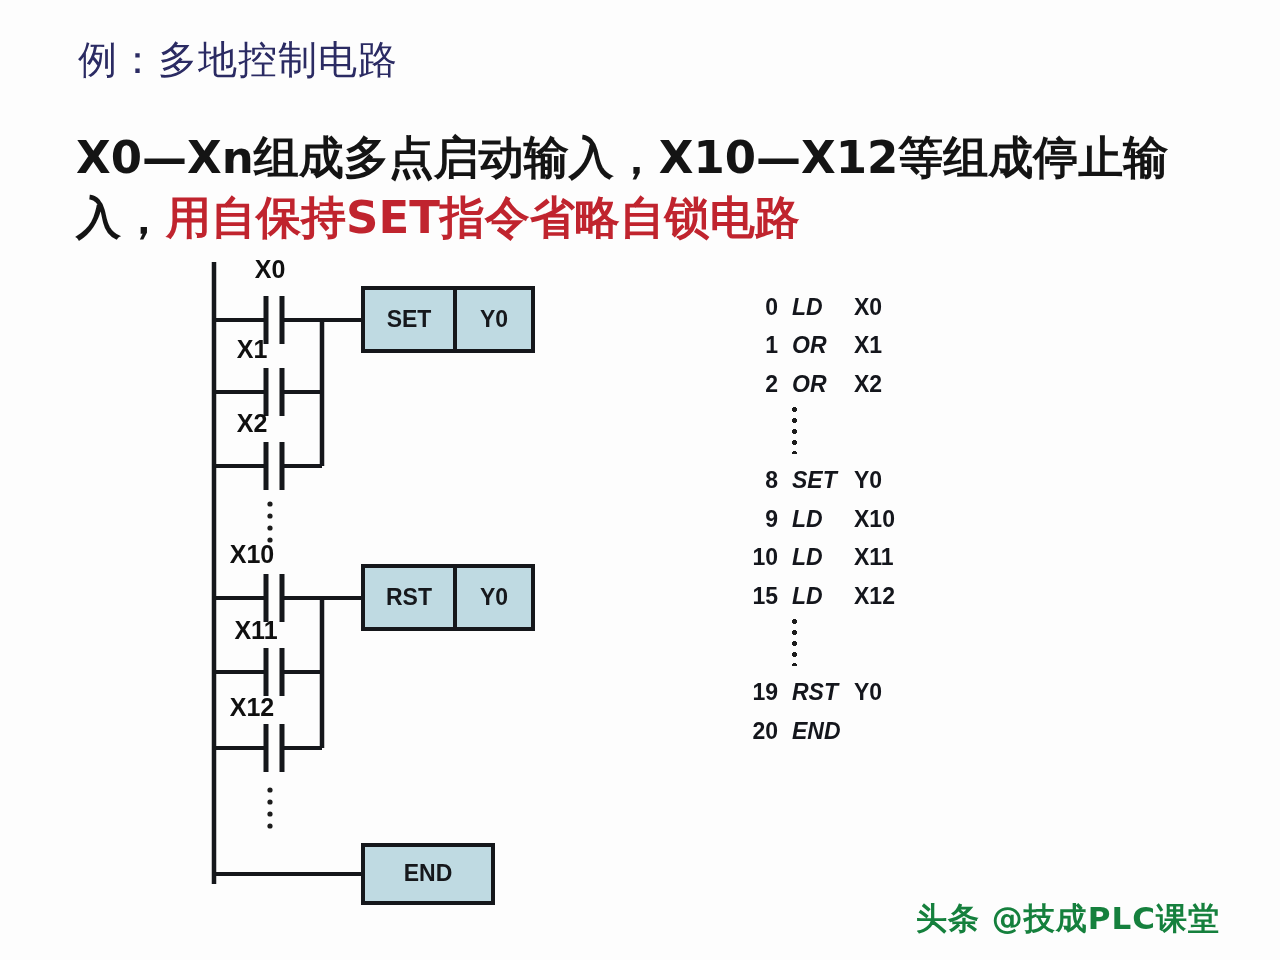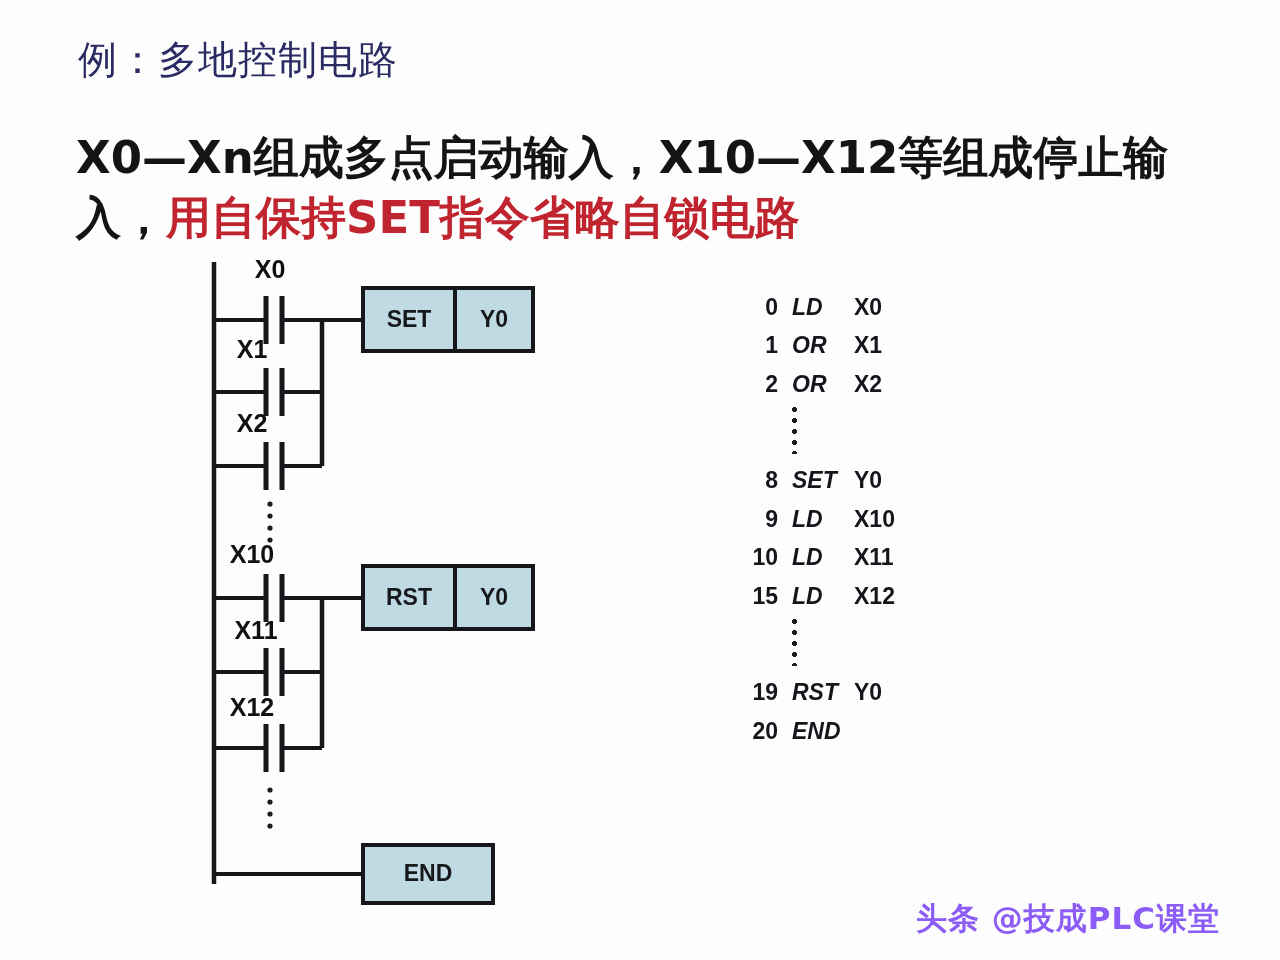--- a/index.html
+++ b/index.html
@@ -66,21 +66,21 @@
     background-size:5px 11px;
     background-repeat:repeat-y;
   }
   .il-dots .vdots{height:50px;}
 
   
   .watermark{
     position:absolute;left:916px;top:898px;
     font-family:"DejaVu Sans","Liberation Sans",sans-serif;
     font-size:31px;font-weight:700;
-    color:#8b5cf6;
+    color:#15803d;
     letter-spacing:1px;
     white-space:nowrap;
   }
 </style>
 </head>
 <body>
 
 <div class="page">
 
   <div class="title">例：多地控制电路</div>

